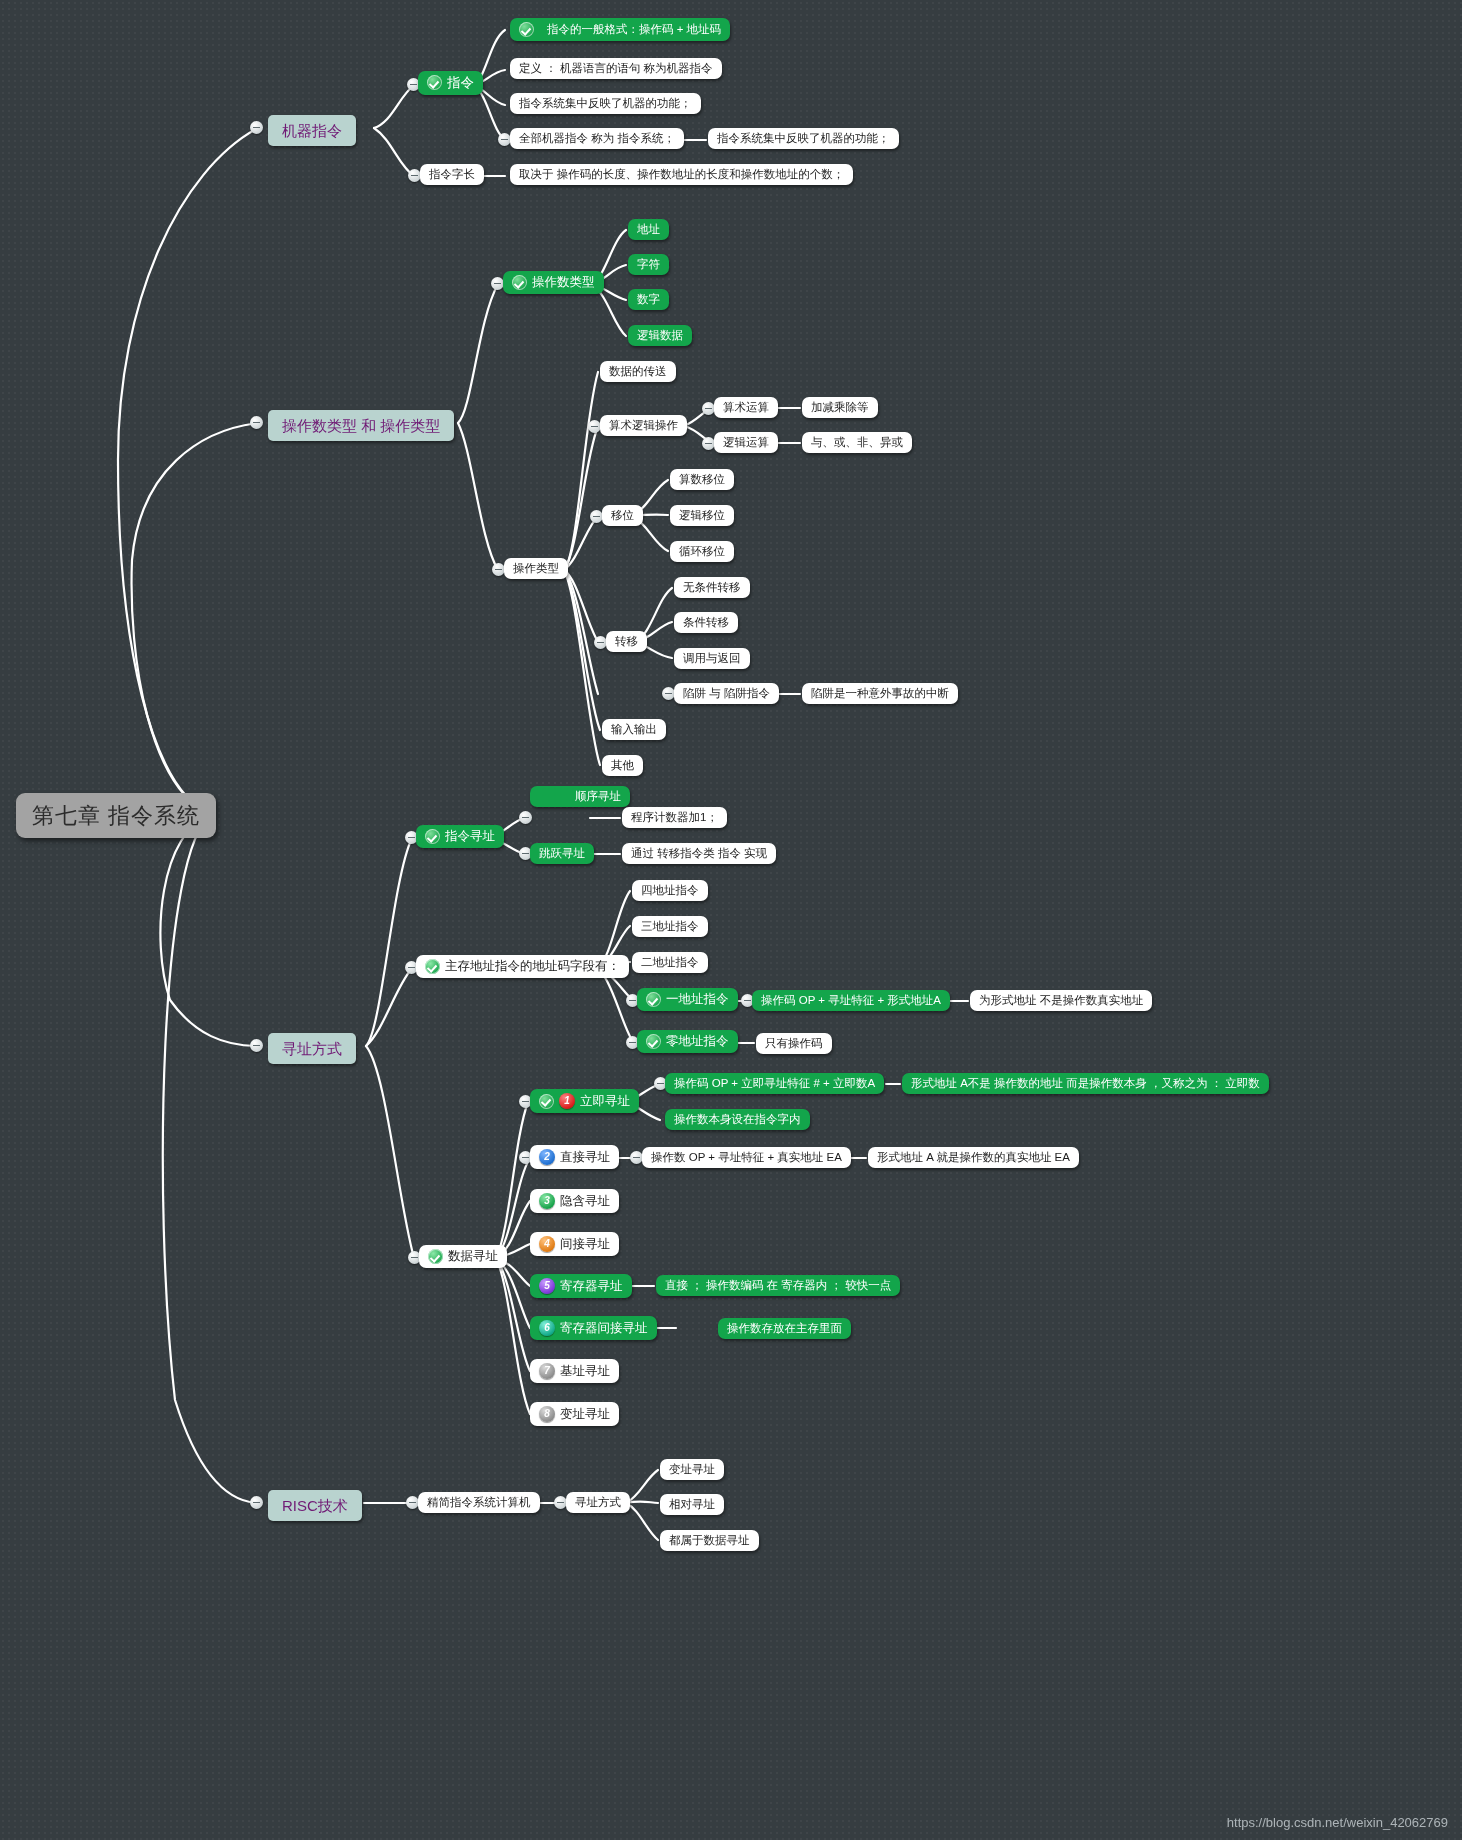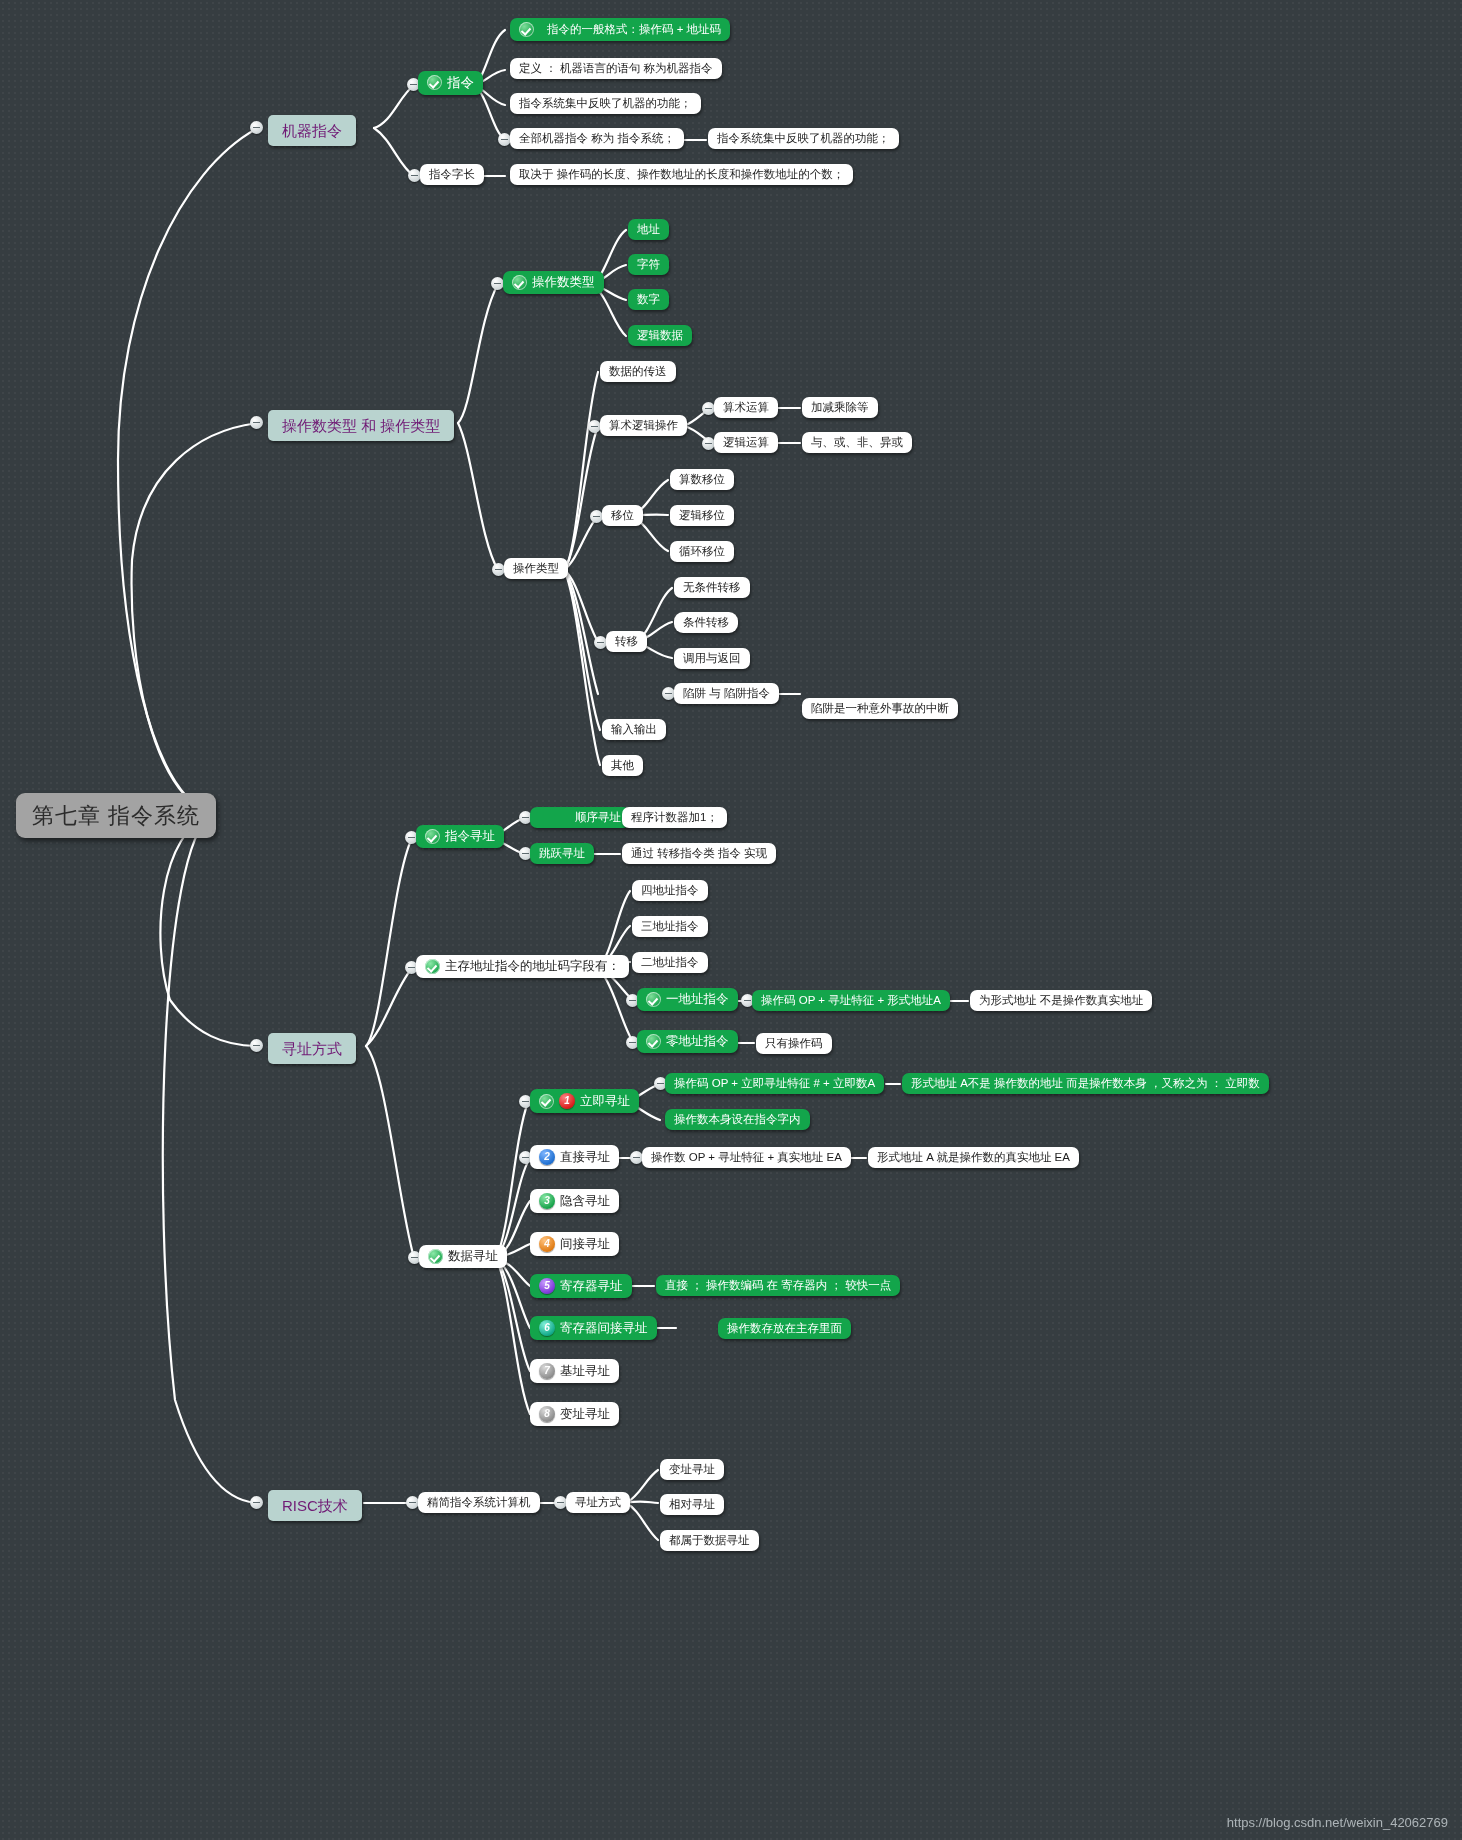--- a/index.html
+++ b/index.html
@@ -246,37 +246,37 @@
 
 <div class="toggle" style="left:590px;top:510px;"></div>
 <div class="node white f11" style="left:602px;top:505px;">移位</div>
 <div class="node white f11" style="left:670px;top:469px;">算数移位</div>
 <div class="node white f11" style="left:670px;top:505px;">逻辑移位</div>
 <div class="node white f11" style="left:670px;top:541px;">循环移位</div>
 
 <div class="toggle" style="left:594px;top:636px;"></div>
 <div class="node white f11" style="left:606px;top:631px;">转移</div>
 <div class="node white f11" style="left:674px;top:577px;">无条件转移</div>
-<div class="node white f11" style="left:674px;top:612px;border-radius:9px;">条件转移</div>
+<div class="node white f11" style="left:674px;top:612px;">条件转移</div>
 <div class="node white f11" style="left:674px;top:648px;">调用与返回</div>
 
 <div class="toggle" style="left:662px;top:687px;"></div>
 <div class="node white f11" style="left:674px;top:683px;text-align:center;">陷阱 与 陷阱指令</div>
-<div class="node white f11" style="left:802px;top:698px;">陷阱是一种意外事故的中断</div>
+<div class="node white f11" style="left:802px;top:683px;">陷阱是一种意外事故的中断</div>
 
 <div class="node white f11" style="left:602px;top:719px;">输入输出</div>
 <div class="node white f11" style="left:602px;top:755px;">其他</div>
 
 <div class="toggle" style="left:405px;top:831px;"></div>
 <div class="node green f12" style="left:416px;top:825px;">
   <span class="ico"></span>
   <span>指令寻址</span>
 </div>
 <div class="toggle" style="left:519px;top:811px;"></div>
-<div class="node green f11" style="left:530px;top:807px;padding-left:45px;">顺序寻址</div>
+<div class="node green f11" style="left:530px;top:786px;padding-left:45px;">顺序寻址</div>
 <div class="node white f11" style="left:622px;top:807px;">程序计数器加1；</div>
 <div class="toggle" style="left:519px;top:847px;"></div>
 <div class="node green f11" style="left:530px;top:843px;">跳跃寻址</div>
 <div class="node white f11" style="left:622px;top:843px;">通过 转移指令类 指令 实现</div>
 
 <div class="toggle" style="left:405px;top:961px;"></div>
 <div class="node white f12" style="left:416px;top:955px;">
   <span class="ico onwhite"></span>
   <span>主存地址指令的地址码字段有：</span>
 </div>

